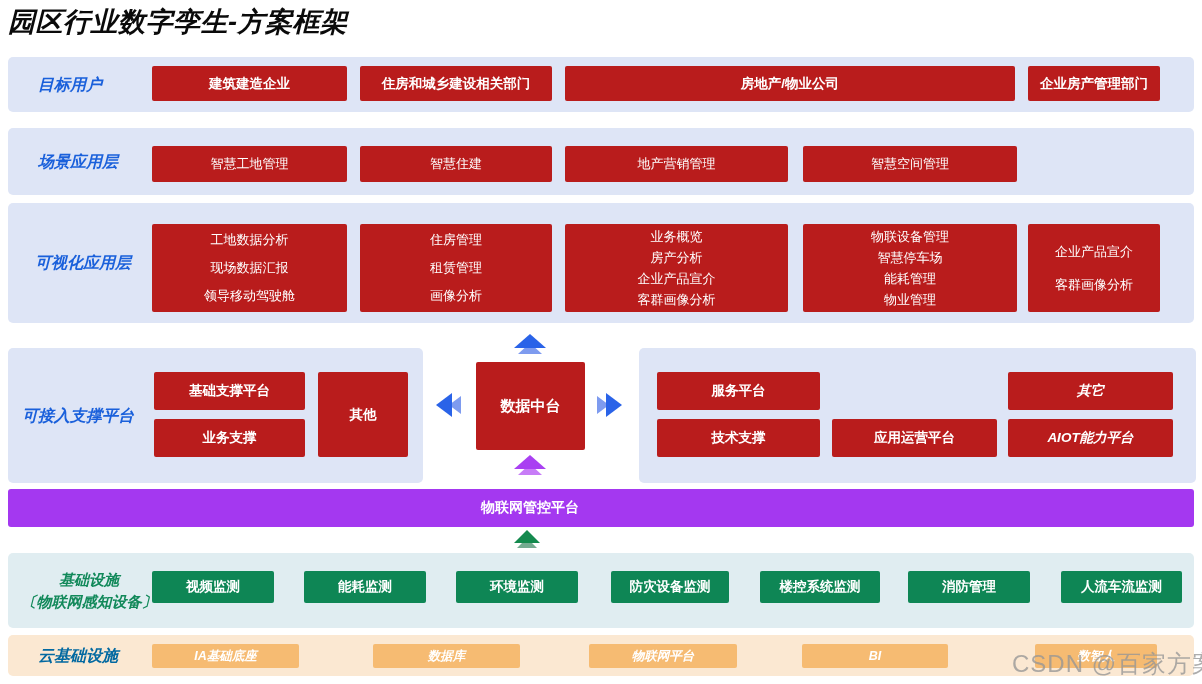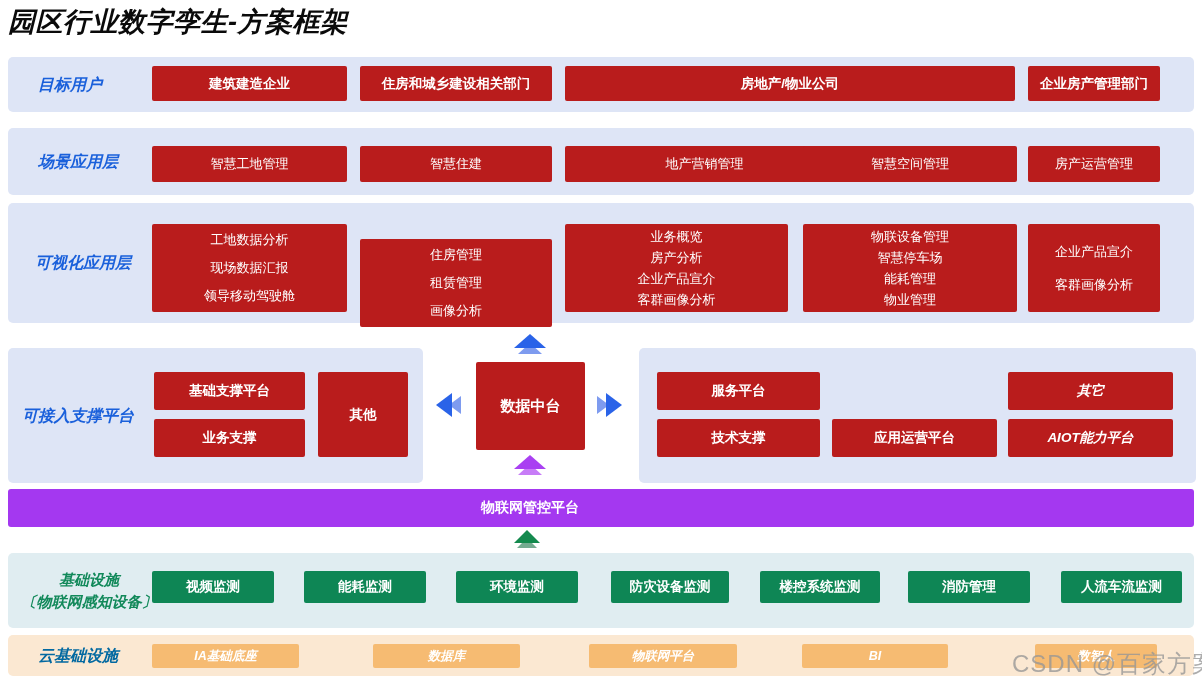--- a/index.html
+++ b/index.html
@@ -63,31 +63,30 @@
     <div class="box bx-blue bold" style="left:144px;top:9px;width:195px;height:35px;">建筑建造企业</div>
     <div class="box bx-blue bold" style="left:352px;top:9px;width:192px;height:35px;">住房和城乡建设相关部门</div>
     <div class="box bx-blue bold" style="left:557px;top:9px;width:450px;height:35px;">房地产/物业公司</div>
     <div class="box bx-blue bold" style="left:1020px;top:9px;width:132px;height:35px;">企业房产管理部门</div>
   </div>
 
   <div class="sec sec-blue" style="top:128px;height:67px;">
     <div class="sec-label lbl-blue" style="left:30px;">场景应用层</div>
     <div class="box bx-blue" style="left:144px;top:18px;width:195px;height:36px;">智慧工地管理</div>
     <div class="box bx-blue" style="left:352px;top:18px;width:192px;height:36px;">智慧住建</div>
-    <div class="box bx-blue" style="left:557px;top:18px;width:223px;height:36px;padding-left:28px;">地产营销管理</div>
+    <div class="box bx-blue" style="left:557px;top:18px;width:223px;height:36px;">地产营销管理</div>
     <div class="box bx-blue" style="left:795px;top:18px;width:214px;height:36px;">智慧空间管理</div>
-    <div class="box bx-blue" style="left:1020px;top:18px;width:132px;height:36px;">房产运营管理</div>
   </div>
 
   <div class="sec sec-blue" style="top:203px;height:120px;">
     <div class="sec-label lbl-blue" style="left:27px;">可视化应用层</div>
     <div class="box bx-blue pre lh3" style="left:144px;top:21px;width:195px;height:88px;">工地数据分析
 现场数据汇报
 领导移动驾驶舱</div>
-    <div class="box bx-blue pre lh3" style="left:352px;top:21px;width:192px;height:88px;margin-top:15px;">住房管理
+    <div class="box bx-blue pre lh3" style="left:352px;top:21px;width:192px;height:88px;">住房管理
 租赁管理
 画像分析</div>
     <div class="box bx-blue pre lh4" style="left:557px;top:21px;width:223px;height:88px;font-family:Liberation Serif, serif;">业务概览
 房产分析
 企业产品宣介
 客群画像分析</div>
     <div class="box bx-blue pre lh4" style="left:795px;top:21px;width:214px;height:88px;">物联设备管理
 智慧停车场
 能耗管理
 物业管理</div>

